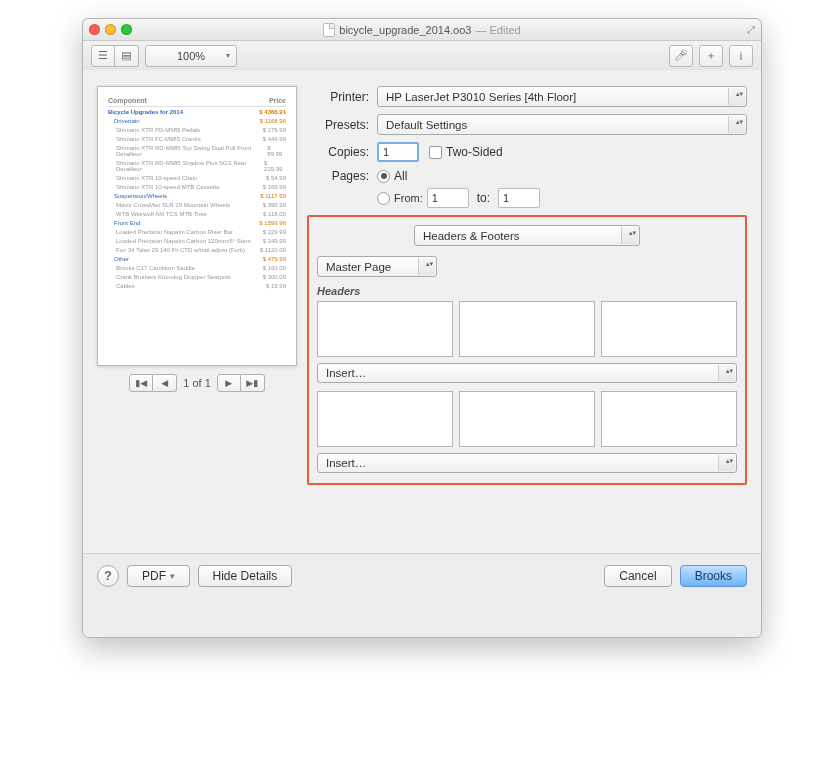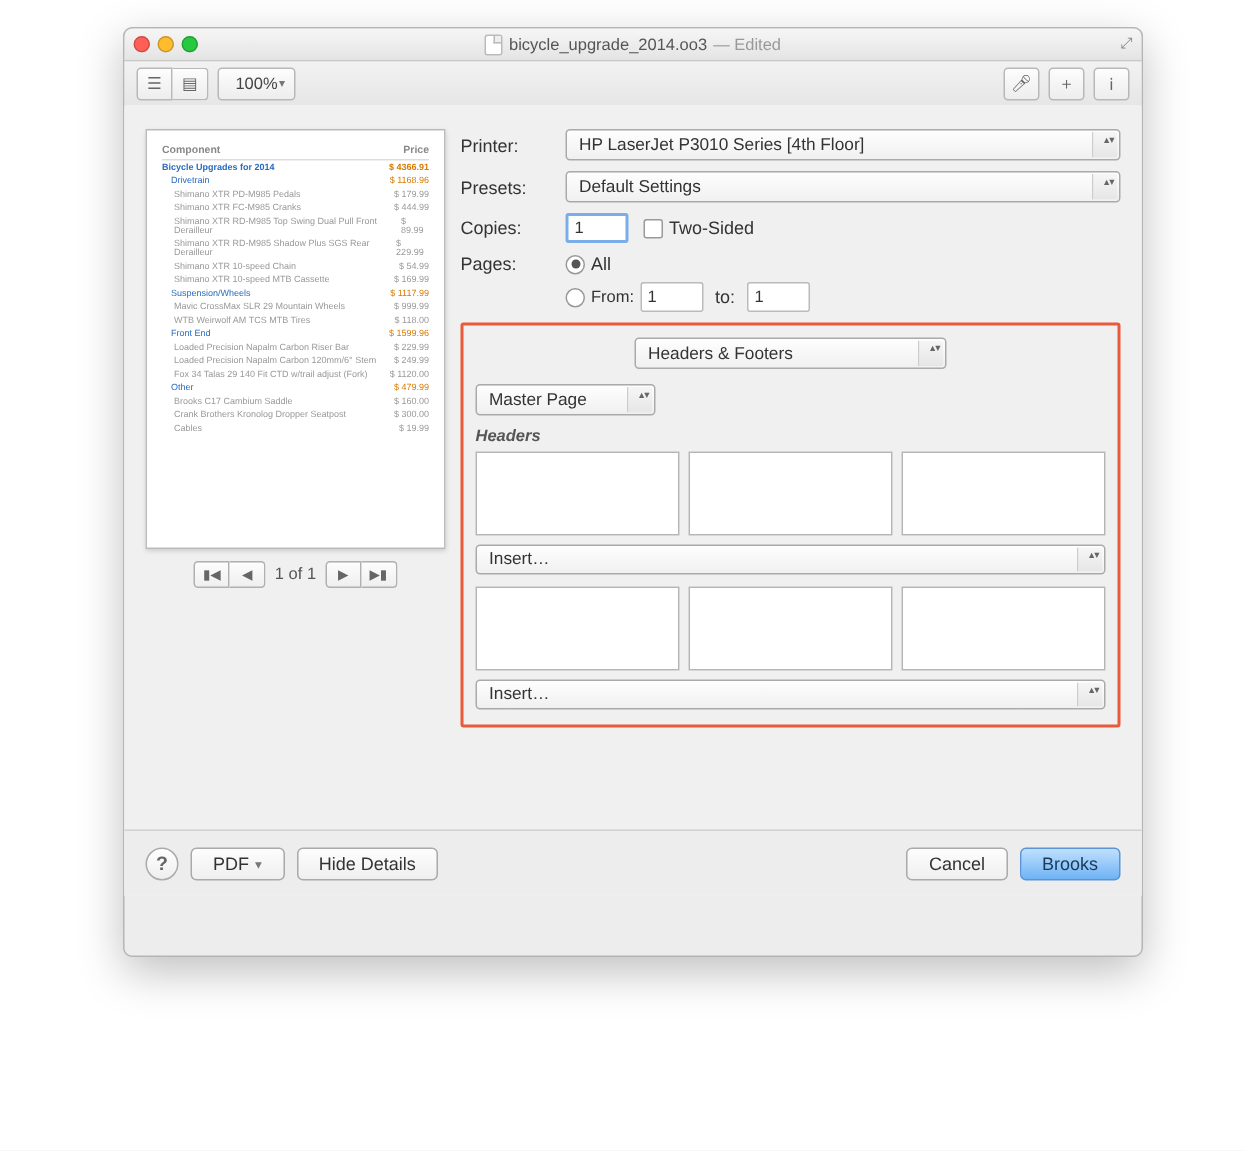--- a/index.html
+++ b/index.html
@@ -16,21 +16,21 @@
 .doc-icon { width: 12px; height: 14px; background: linear-gradient(#fff,#fff); border: 1px solid #bbb; border-radius: 2px; position: relative; }
 .doc-icon::after { content:""; position:absolute; top:0; right:0; width:4px; height:4px; background:#eee; border-left:1px solid #bbb; border-bottom:1px solid #bbb; }
 .edited { color: #999; }
 .resize-icon { position: absolute; right: 6px; font-size: 10px; color: #888; }
 
 .toolbar { height: 30px; background: linear-gradient(#f2f2f2,#e6e6e6); border-bottom: 1px solid #c3c3c3; display: flex; align-items: center; padding: 0 8px; gap: 6px; }
 .tb-btn { width: 24px; height: 22px; background: linear-gradient(#fdfdfd,#ededed); border: 1px solid #b8b8b8; border-radius: 3px; display: flex; align-items: center; justify-content: center; font-size: 11px; color: #666; }
 .tb-seg { display: flex; }
 .tb-seg .tb-btn:first-child { border-radius: 3px 0 0 3px; }
 .tb-seg .tb-btn:last-child { border-radius: 0 3px 3px 0; border-left: none; }
-.zoom-select { height: 22px; width: 52px; background: linear-gradient(#fdfdfd,#ededed); border: 1px solid #b8b8b8; border-radius: 3px; font-size: 11px; display: flex; align-items: center; justify-content: center; color: #444; position: relative; }
+.zoom-select { height: 22px; width: 92px; background: linear-gradient(#fdfdfd,#ededed); border: 1px solid #b8b8b8; border-radius: 3px; font-size: 11px; display: flex; align-items: center; justify-content: center; color: #444; position: relative; }
 .zoom-select::after { content: "▾"; position: absolute; right: 6px; font-size: 8px; color: #777; }
 .toolbar-right { margin-left: auto; display: flex; gap: 6px; }
 
 .content { position: relative; height: calc(100% - 52px - 40px); background: #f5f5f5; }
 
 
 .bg-sidebar { position: absolute; left: 0; top: 0; bottom: 0; width: 160px; background: #f0f0f0; border-right: 1px solid #ddd; padding: 6px; font-size: 9px; color: #aaa; filter: blur(0.3px); opacity: 0.5; }
 .bg-sidebar .row { display: flex; align-items: center; gap: 4px; padding: 2px 4px; }
 .bg-sidebar .ck { width: 9px; height: 9px; border: 1px solid #bbb; background: #fff; }
 .bg-sidebar .sw { width: 10px; height: 10px; }
@@ -54,32 +54,32 @@
 .pline.grp2 .pr { color: #d87a00; }
 
 .pager { display: flex; align-items: center; justify-content: center; gap: 6px; margin-top: 8px; font-size: 11px; color: #555; }
 .pager-seg { display: flex; }
 .pgbtn { width: 24px; height: 18px; background: linear-gradient(#fdfdfd,#efefef); border: 1px solid #b0b0b0; font-size: 9px; display: flex; align-items: center; justify-content: center; color: #666; }
 .pgbtn:first-child { border-radius: 3px 0 0 3px; }
 .pgbtn:last-child { border-radius: 0 3px 3px 0; border-left: none; }
 
 .settings-pane { flex: 1; font-size: 12px; color: #333; }
 .frow { display: flex; align-items: center; margin-bottom: 7px; }
-.flabel { width: 70px; padding-right: 8px; font-size: 12px; }
+.flabel { width: 70px; text-align: right; padding-right: 8px; font-size: 12px; }
 .sel { flex: 1; height: 21px; background: linear-gradient(#fefefe,#f0f0f0); border: 1px solid #aaa; border-radius: 3px; font-size: 11.5px; padding: 0 18px 0 8px; display: flex; align-items: center; position: relative; }
 .sel::after { content: ""; position: absolute; right: 1px; top: 1px; bottom: 1px; width: 16px; border-left: 1px solid #ccc; background: linear-gradient(#f6f6f6,#e6e6e6); border-radius: 0 2px 2px 0; }
 .sel::before { content: "▴▾"; position: absolute; right: 3px; font-size: 7px; line-height: 7px; color: #666; z-index: 1; white-space: pre; top: 3px; }
 .ninput { width: 42px; height: 20px; border: 2px solid #7baee8; border-radius: 2px; font-size: 11px; padding: 0 4px; background: #fff; display: flex; align-items: center; }
 .ninput.plain { border: 1px solid #bbb; }
 .chk { width: 13px; height: 13px; border: 1px solid #999; border-radius: 2px; background: #fff; margin-right: 4px; }
 .radio { width: 13px; height: 13px; border: 1px solid #999; border-radius: 50%; background: #fff; margin-right: 4px; display: inline-flex; align-items: center; justify-content: center; }
 .radio.on::after { content: ""; width: 6px; height: 6px; background: #555; border-radius: 50%; }
 
 .hf-section { border: 2px solid #e85a3a; border-radius: 2px; padding: 8px 8px 10px 8px; margin-top: 6px; position: relative; }
-.hf-center-sel { width: 208px; margin: 0 auto 10px auto; }
+.hf-center-sel { width: 226px; margin: 0 auto 10px auto; }
 .hf-small-sel { width: 120px; margin-bottom: 8px; }
 .hf-label { font-size: 11px; font-weight: bold; color: #555; margin-bottom: 4px; font-style: italic; }
 .hf-boxes { display: flex; gap: 6px; margin-bottom: 6px; }
 .hf-box { flex: 1; height: 56px; background: #fff; border: 1px solid #b5b5b5; }
 .hf-insert { display: flex; justify-content: flex-end; }
 .insert-btn { width: 96px; height: 20px; }
 
 .dialog-footer { position: absolute; bottom: 0; left: 0; right: 0; height: 44px; border-top: 1px solid #d0d0d0; background: #ededed; display: flex; align-items: center; padding: 0 14px; gap: 8px; }
 .help-btn { width: 22px; height: 22px; border: 1px solid #aaa; border-radius: 50%; background: linear-gradient(#fff,#eee); display: flex; align-items: center; justify-content: center; font-size: 13px; color: #666; font-weight: bold; }
 .mac-btn { height: 22px; padding: 0 14px; background: linear-gradient(#fdfdfd,#efefef); border: 1px solid #aaa; border-radius: 4px; font-size: 12px; color: #333; display: flex; align-items: center; }

